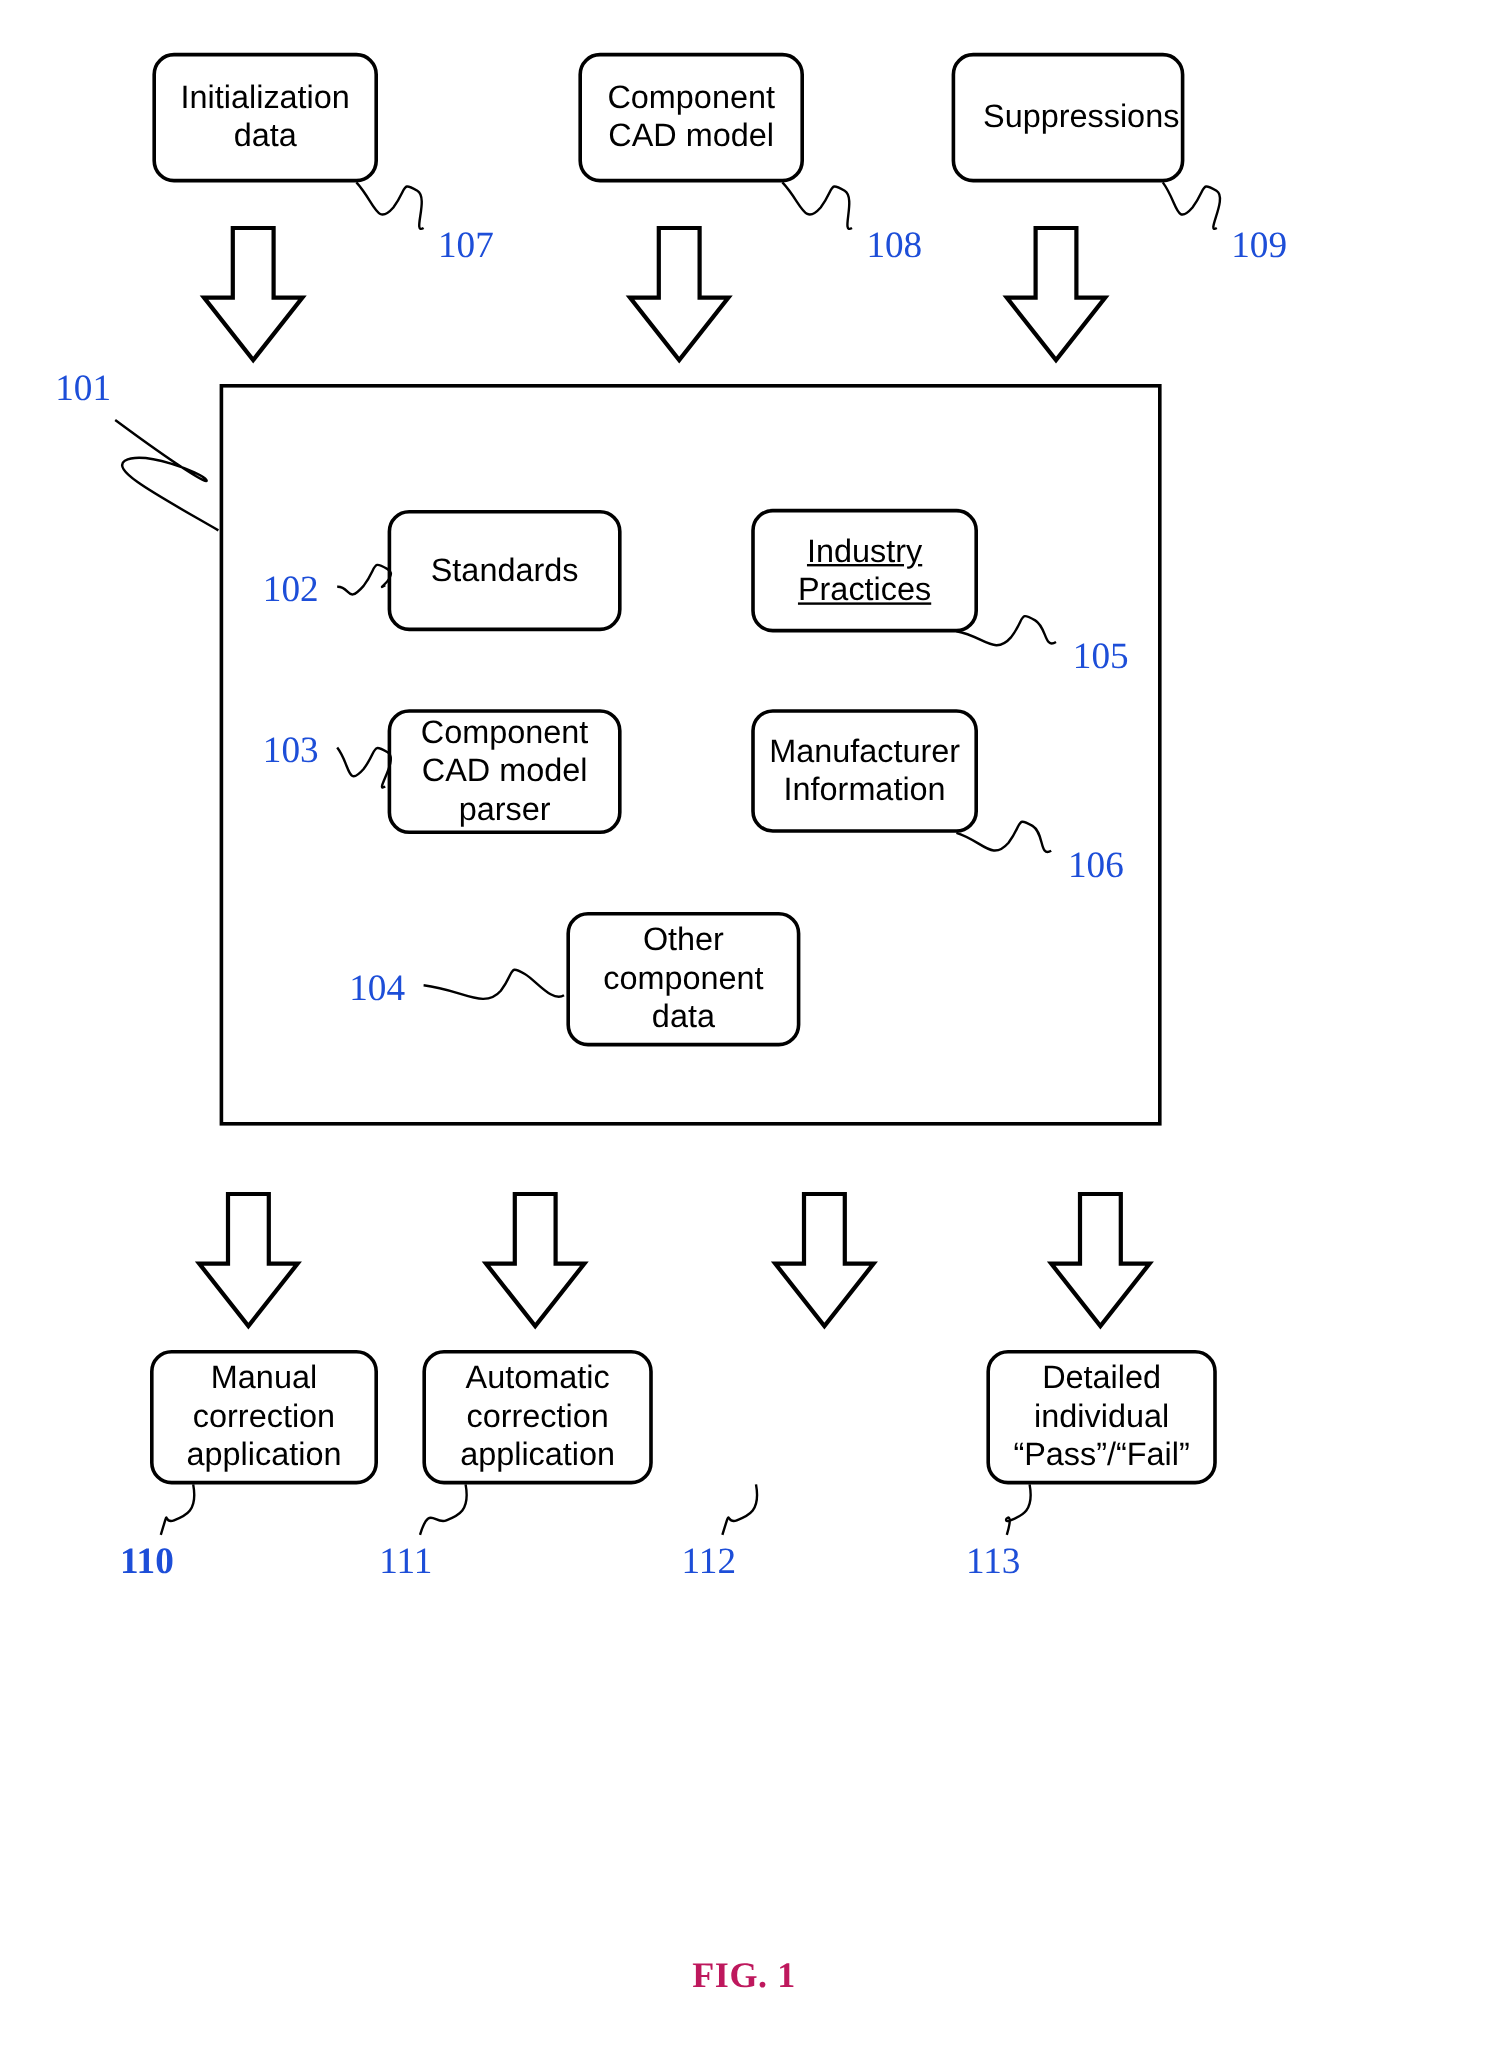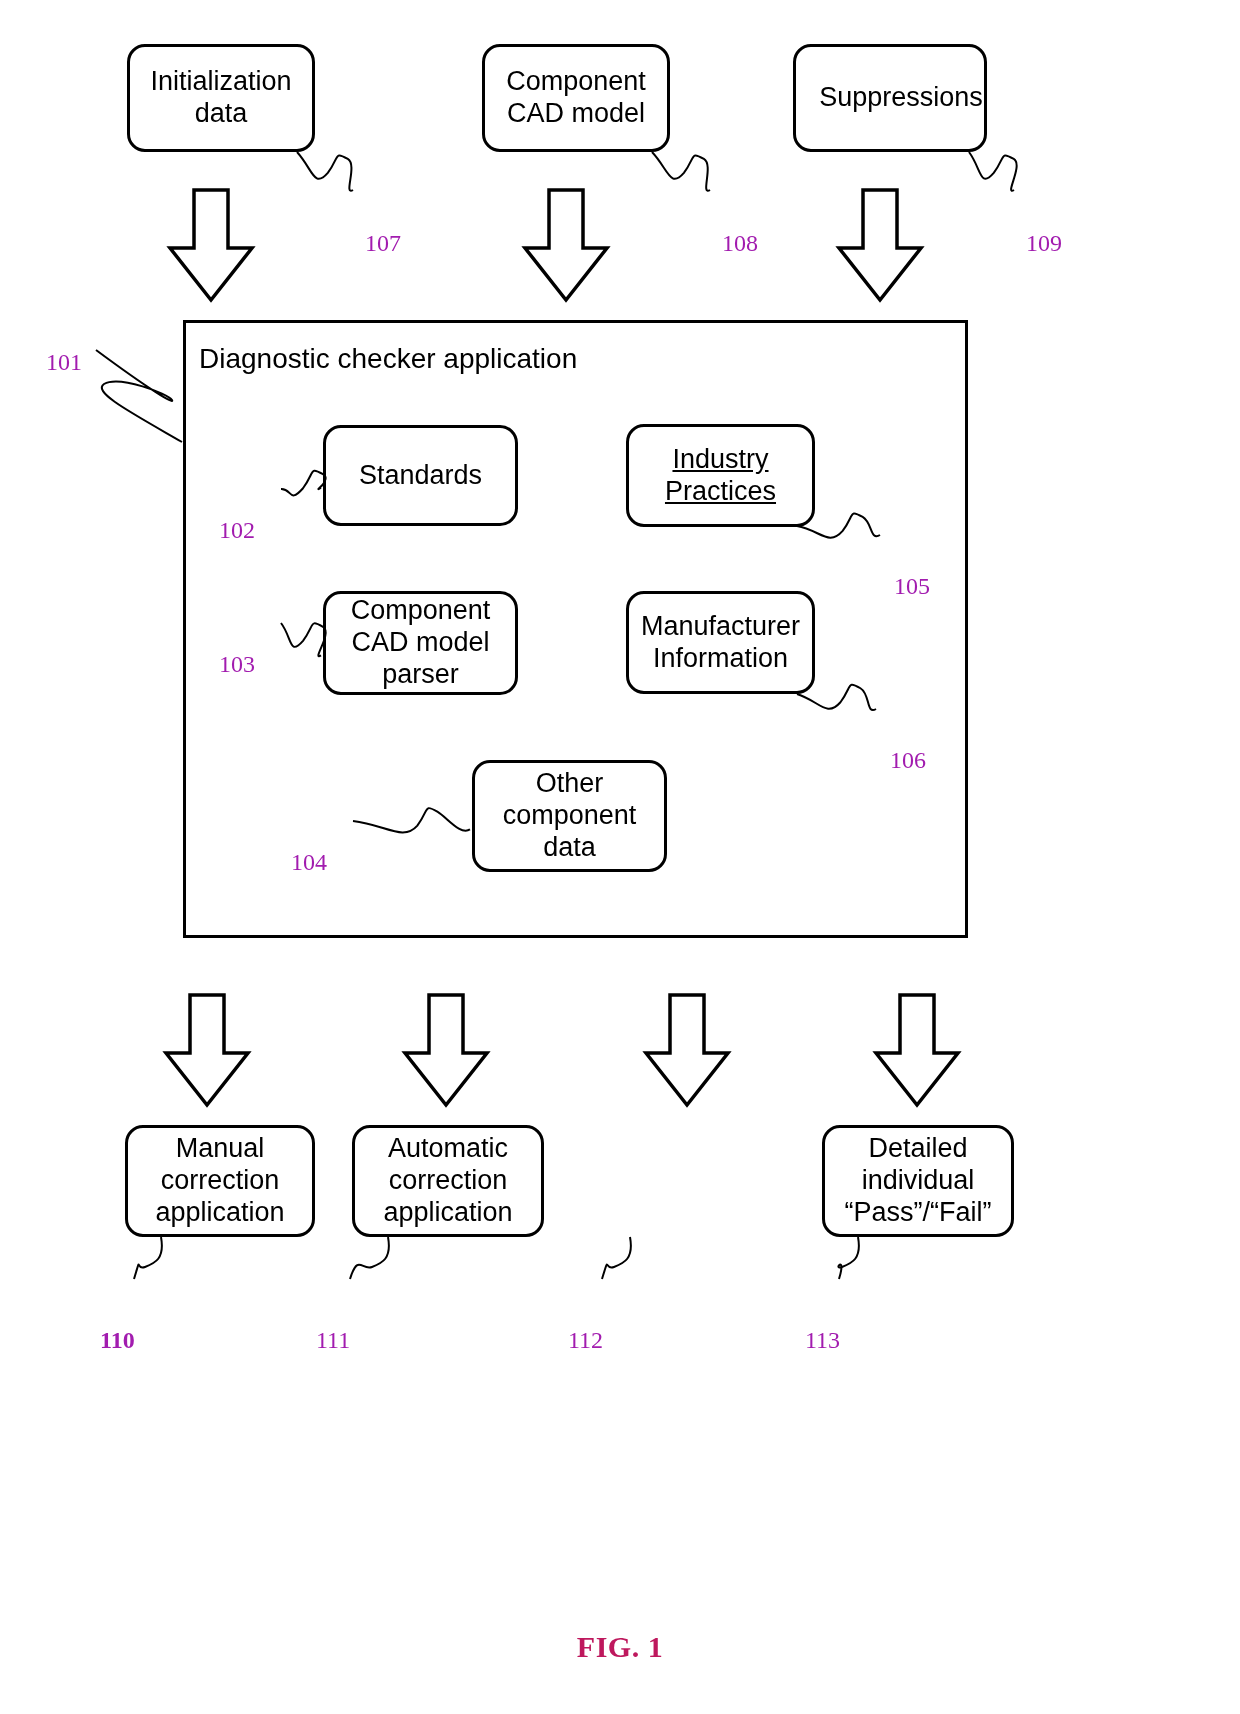--- a/index.html
+++ b/index.html
@@ -46,24 +46,23 @@
   .container-title {
     position: absolute;
     font-family: "Liberation Sans", sans-serif;
     font-size: 28px;
     color: #000;
     white-space: nowrap;
   }
   .ref {
     position: absolute;
     font-family: "Liberation Serif", serif;
-    font-size: 24px;
-    color: #a21caf;
+    font-size: 31px;
+    color: #1d4ed8;
     white-space: nowrap;
-    margin-top: 44px;
   }
   .fig-caption {
     position: absolute;
     font-family: "Liberation Serif", serif;
     font-size: 30px;
     letter-spacing: 0.5px;
     color: #be185d;
     white-space: nowrap;
     font-weight: bold;
   }
@@ -92,21 +91,20 @@
 <div id="canvas">
     <div class="node" style="left: 127px; top: 44px; width: 188px; height: 108px;">Initialization
 data</div>
     <div class="ref" style="left: 365px; top: 186px;">107</div>
     <div class="node" style="left: 482px; top: 44px; width: 188px; height: 108px;">Component
 CAD model</div>
     <div class="ref" style="left: 722px; top: 186px;">108</div>
     <div class="node" style="left: 793px; top: 44px; width: 194px; height: 108px; padding-left: 30px;">Suppressions</div>
     <div class="ref" style="left: 1026px; top: 186px;">109</div>
     <div class="container-box" style="left: 183px; top: 320px; width: 785px; height: 618px;"></div>
-    <div class="container-title" style="left: 199px; top: 343px;">Diagnostic checker application</div>
     <div class="ref" style="left: 46px; top: 305px;">101</div>
     <div class="node" style="left: 323px; top: 425px; width: 195px; height: 101px;">Standards</div>
     <div class="ref" style="left: 219px; top: 473px;">102</div>
     <div class="node" style="left: 626px; top: 424px; width: 189px; height: 103px; text-decoration: underline;">Industry
 Practices</div>
     <div class="ref" style="left: 894px; top: 529px;">105</div>
     <div class="node" style="left: 323px; top: 591px; width: 195px; height: 104px;">Component
 CAD model
 parser</div>
     <div class="ref" style="left: 219px; top: 607px;">103</div>

